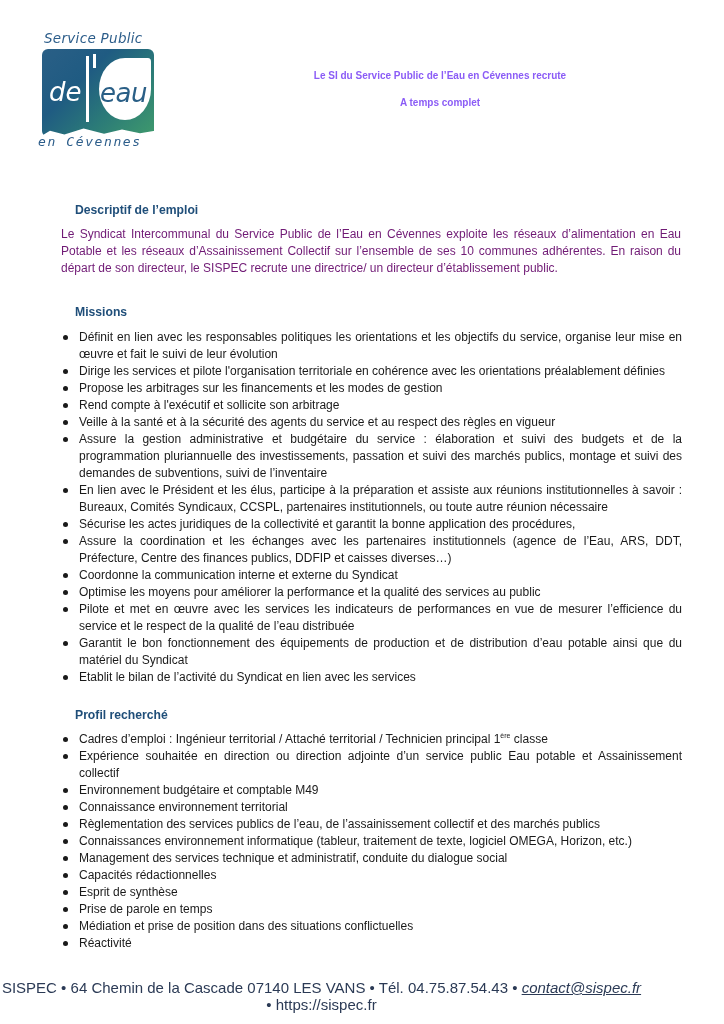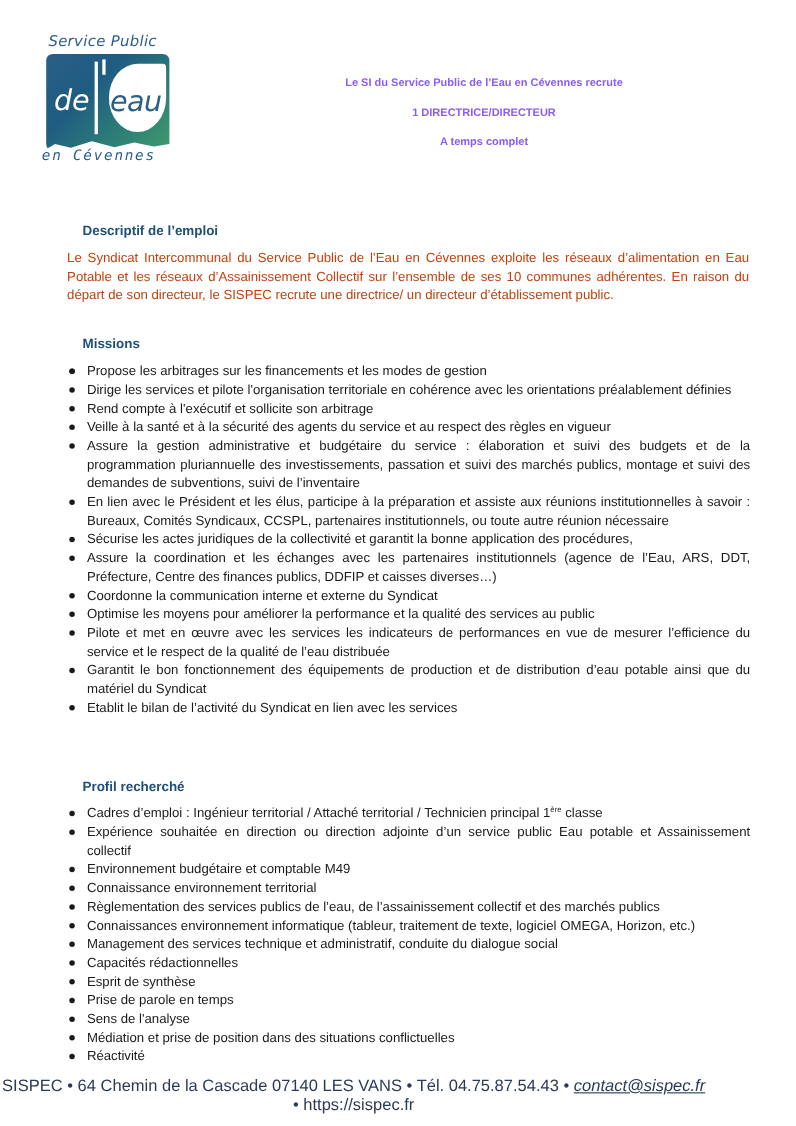--- a/index.html
+++ b/index.html
@@ -17,21 +17,21 @@
       border-radius: 50% 6% 50% 50%; }
     .logo .eau { position: absolute; left: 64px; top: 48px; font-family: "DejaVu Sans", sans-serif; font-size: 26px; color: #2a5f86; letter-spacing: -0.5px; }
     .logo .hills { position: absolute; left: 2px; top: 96px; width: 120px; height: 12px; background: #ffffff;
       clip-path: polygon(0 100%, 10% 40%, 22% 70%, 38% 20%, 55% 65%, 70% 30%, 85% 60%, 100% 35%, 100% 100%); }
     .logo .bottom-text { position: absolute; left: 2px; top: 104px; width: 130px; font-family: "DejaVu Sans Mono", monospace; font-size: 13px; color: #2c5d8a; letter-spacing: 1.6px; }
 
     .title-block { position: absolute; left: 240px; top: 66px; width: 400px; text-align: center; color: #8b5cf6; font-weight: bold; font-size: 10px; }
     .title-block div { height: 27px; line-height: 20px; }
 
     .section-heading { position: absolute; left: 44px; color: #1f4e79; font-weight: bold; font-size: 12.2px; padding-left: 31px; }
-    .para { position: absolute; left: 61px; width: 620px; font-size: 12px; line-height: 17px; text-align: justify; color: #c2410c; }
+    .para { position: absolute; left: 61px; width: 620px; font-size: 12px; line-height: 17px; text-align: justify; color: #701a75; }
 
     ul.bullets { position: absolute; left: 62px; width: 620px; list-style: none; }
     ul.bullets li { position: relative; padding-left: 17px; font-size: 12px; line-height: 17px; text-align: justify; color: #1a1a1a; }
     ul.bullets li .dot { position: absolute; left: 1px; top: 6px; width: 5px; height: 5px; border-radius: 50%; background: #1a1a1a; }
     sup { font-size: 7px; vertical-align: 5px; line-height: 0; }
 
     .footer { position: absolute; left: 0; top: 979px; width: 643px; text-align: center; font-size: 15px; color: #2b3a55; }
     .footer .email { font-style: italic; text-decoration: underline; }
   </style>
 </head>
@@ -44,32 +44,31 @@
   <div class="bar"></div>
   <div class="apos"></div>
   <div class="drop"></div>
   <div class="eau">eau</div>
   <div class="hills"></div>
   <div class="bottom-text">en Cévennes</div>
 </div>
 
 <div class="title-block">
   <div>Le SI du Service Public de l’Eau en Cévennes recrute</div>
-  <div>1 DIRECTRICE/DIRECTEUR</div>
   <div>A temps complet</div>
 </div>
 
 <div class="section-heading" style="top:203px;">Descriptif de l’emploi</div>
 <div class="para" style="top:226px;">Le Syndicat Intercommunal du Service Public de l’Eau en Cévennes exploite les réseaux d’alimentation en Eau Potable et les réseaux d’Assainissement Collectif sur l’ensemble de ses 10 communes adhérentes. En raison du départ de son directeur, le SISPEC recrute une directrice/ un directeur d’établissement public.</div>
 
 <div class="section-heading" style="top:305px;">Missions</div>
 <ul class="bullets" id="missions-list" style="top:329px;">
-    <li><span class="dot"></span></li>
+    <li><span class="dot"></span><span>Définit en lien avec les responsables politiques les orientations et les objectifs du service, organise leur mise en œuvre et fait le suivi de leur évolution</span></li>
+    <li><span class="dot"></span><span>Dirige les services et pilote l'organisation territoriale en cohérence avec les orientations préalablement définies</span></li>
     <li><span class="dot"></span><span>Propose les arbitrages sur les financements et les modes de gestion</span></li>
-    <li><span class="dot"></span><span>Dirige les services et pilote l'organisation territoriale en cohérence avec les orientations préalablement définies</span></li>
     <li><span class="dot"></span><span>Rend compte à l'exécutif et sollicite son arbitrage</span></li>
     <li><span class="dot"></span><span>Veille à la santé et à la sécurité des agents du service et au respect des règles en vigueur</span></li>
     <li><span class="dot"></span><span>Assure la gestion administrative et budgétaire du service : élaboration et suivi des budgets et de la programmation pluriannuelle des investissements, passation et suivi des marchés publics, montage et suivi des demandes de subventions, suivi de l’inventaire</span></li>
     <li><span class="dot"></span><span>En lien avec le Président et les élus, participe à la préparation et assiste aux réunions institutionnelles à savoir : Bureaux, Comités Syndicaux, CCSPL, partenaires institutionnels, ou toute autre réunion nécessaire</span></li>
     <li><span class="dot"></span><span>Sécurise les actes juridiques de la collectivité et garantit la bonne application des procédures,</span></li>
     <li><span class="dot"></span><span>Assure la coordination et les échanges avec les partenaires institutionnels (agence de l’Eau, ARS, DDT, Préfecture, Centre des finances publics, DDFIP et caisses diverses…)</span></li>
     <li><span class="dot"></span><span>Coordonne la communication interne et externe du Syndicat</span></li>
     <li><span class="dot"></span><span>Optimise les moyens pour améliorer la performance et la qualité des services au public</span></li>
     <li><span class="dot"></span><span>Pilote et met en œuvre avec les services les indicateurs de performances en vue de mesurer l’efficience du service et le respect de la qualité de l’eau distribuée</span></li>
     <li><span class="dot"></span><span>Garantit le bon fonctionnement des équipements de production et de distribution d’eau potable ainsi que du matériel du Syndicat</span></li>
@@ -83,20 +82,19 @@
   </li>
 <li><span class="dot"></span><span>Expérience souhaitée en direction ou direction adjointe d’un service public Eau potable et Assainissement collectif</span></li>
     <li><span class="dot"></span><span>Environnement budgétaire et comptable M49</span></li>
     <li><span class="dot"></span><span>Connaissance environnement territorial</span></li>
     <li><span class="dot"></span><span>Règlementation des services publics de l’eau, de l’assainissement collectif et des marchés publics</span></li>
     <li><span class="dot"></span><span>Connaissances environnement informatique (tableur, traitement de texte, logiciel OMEGA, Horizon, etc.)</span></li>
     <li><span class="dot"></span><span>Management des services technique et administratif, conduite du dialogue social</span></li>
     <li><span class="dot"></span><span>Capacités rédactionnelles</span></li>
     <li><span class="dot"></span><span>Esprit de synthèse</span></li>
     <li><span class="dot"></span><span>Prise de parole en temps</span></li>
-    <li><span class="dot"></span><span>Sens de l'analyse</span></li>
     <li><span class="dot"></span><span>Médiation et prise de position dans des situations conflictuelles</span></li>
     <li><span class="dot"></span><span>Réactivité</span></li>
   </ul>
 
 <div class="footer">
   <span>SISPEC</span><span> • </span><span>64 Chemin de la Cascade 07140 LES VANS</span><span> • </span><span>Tél. 04.75.87.54.43</span><span> • </span><span class="email">contact@sispec.fr</span><span> • </span><span>https://sispec.fr</span>
 </div>
 
 </body></html>

